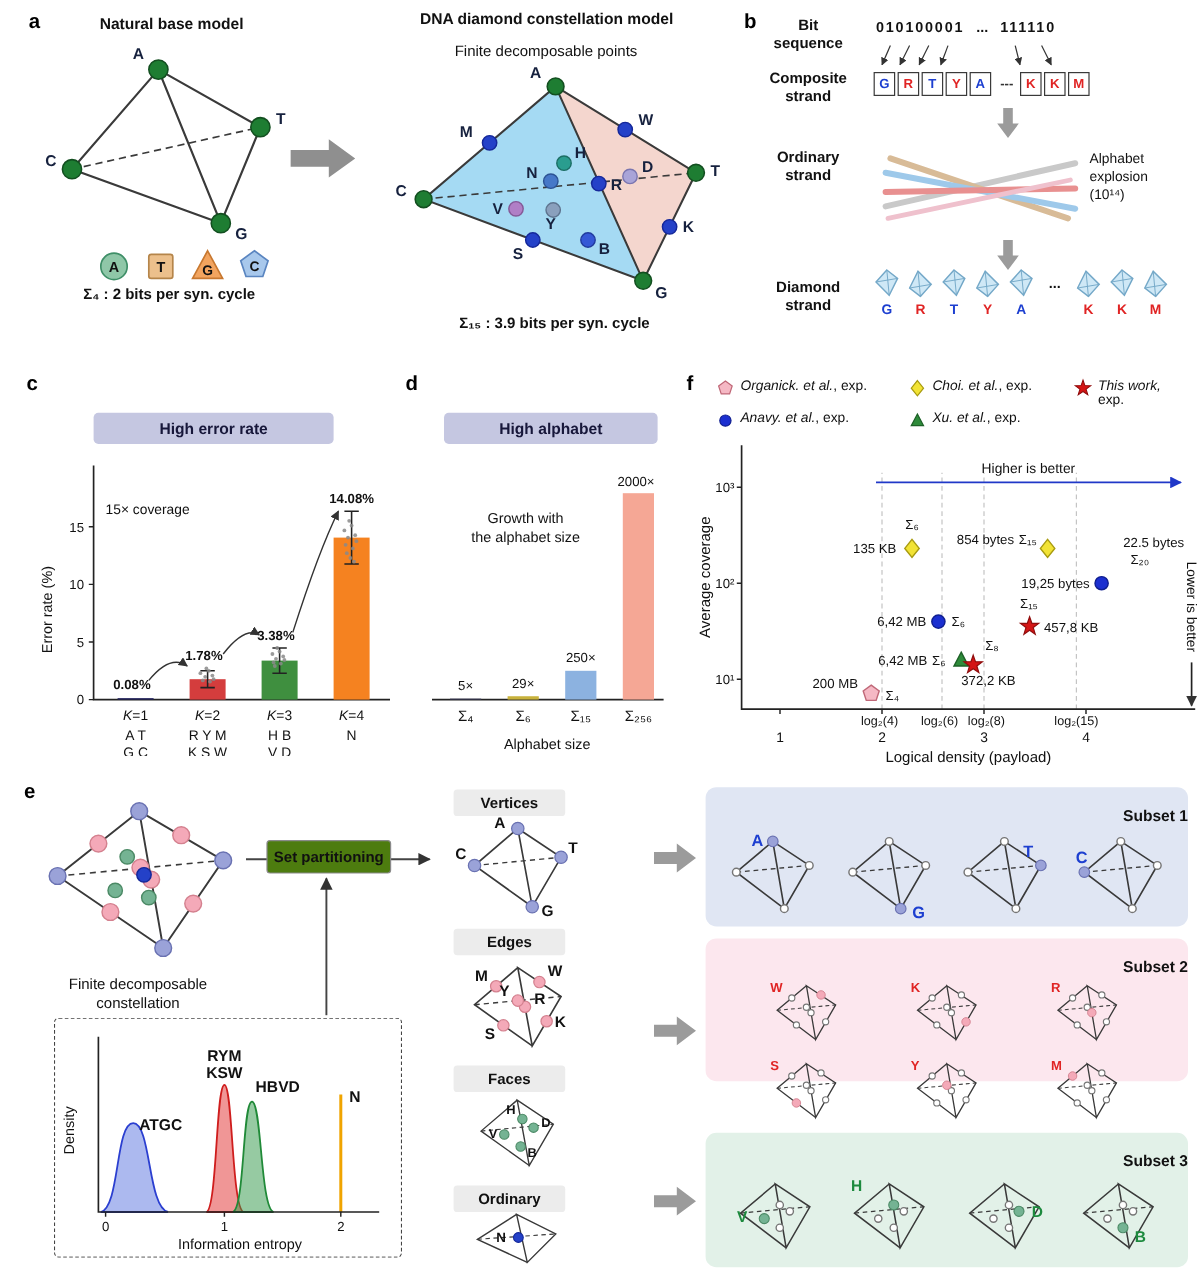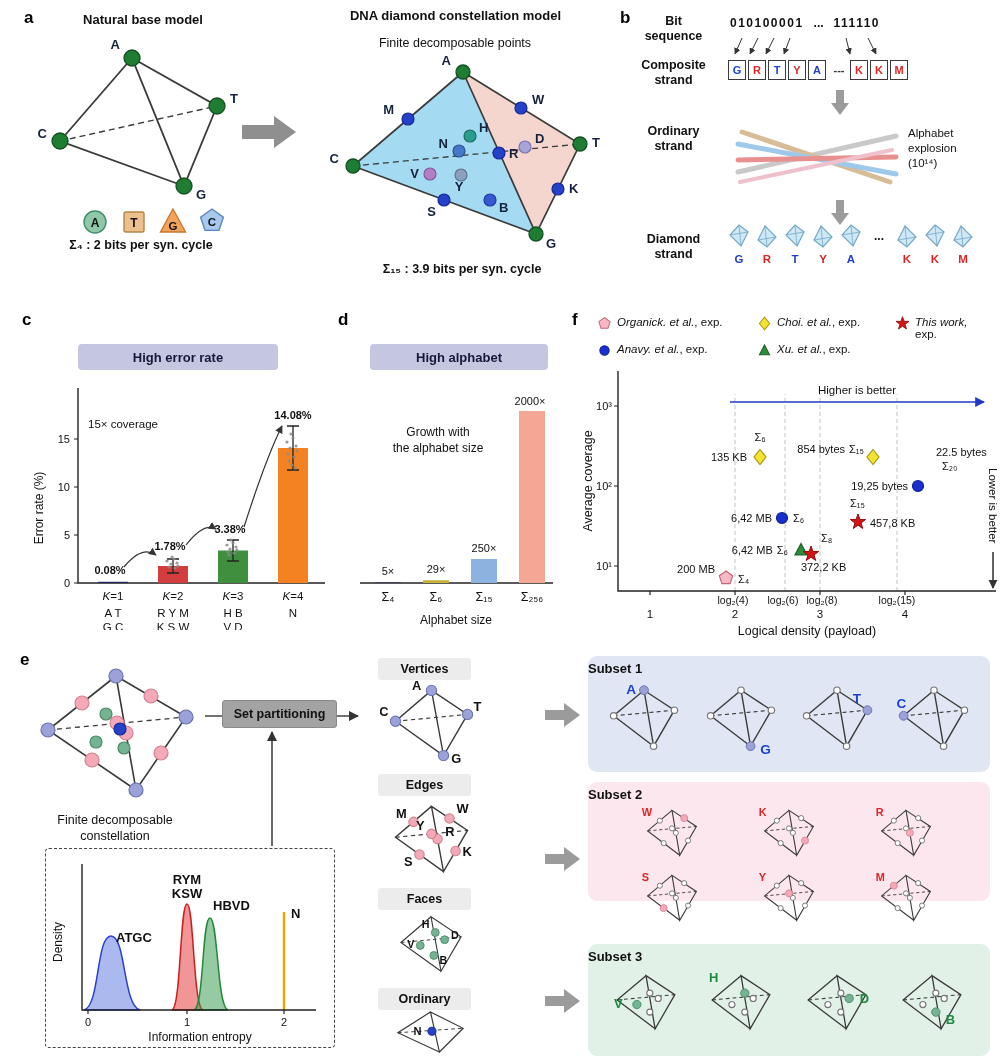--- a/index.html
+++ b/index.html
@@ -43,23 +43,23 @@
   .dcol .lt{font-weight:700;font-size:11.5px;margin-top:5px}
   .ddots{line-height:24px;font-weight:700}
   .legend{position:absolute;left:596px;top:316px;width:404px;font-size:11.5px}
   .lrow{display:flex;margin-bottom:3px}
   .litem{display:flex;align-items:flex-start;gap:4px}
   .lname{font-style:italic}
   .lic{width:17px;height:17px;flex:none;margin-top:-1px}
   .gt{position:absolute;width:93px;text-align:center;font-weight:700;font-size:12.5px;
       background:#ececec;border-radius:3px;padding:4px 0}
   .subset{position:absolute;width:402px;border-radius:9px}
-  .subset .st{text-align:left;font-weight:700;font-size:13px;padding-top:5px}
+  .subset .st{text-align:right;font-weight:700;font-size:13px;padding-top:16px}
   .srow{display:flex;justify-content:space-evenly;align-items:center}
-  .setbox{position:absolute;left:222px;top:700px;width:115px;height:28px;background:#a3a3a3;
+  .setbox{position:absolute;left:222px;top:700px;width:104px;height:28px;background:#4d7c0f;
           border:1px solid #8a8a8a;border-radius:3px;text-align:center;line-height:26px;
           font-weight:700;font-size:12.5px}
   .dashbox{position:absolute;border:1.6px dashed #444;border-radius:4px}
 </style>
 </head>
 <body>
 
 <div id="fig">
 
   <svg width="0" height="0" style="position:absolute" aria-hidden="true">

